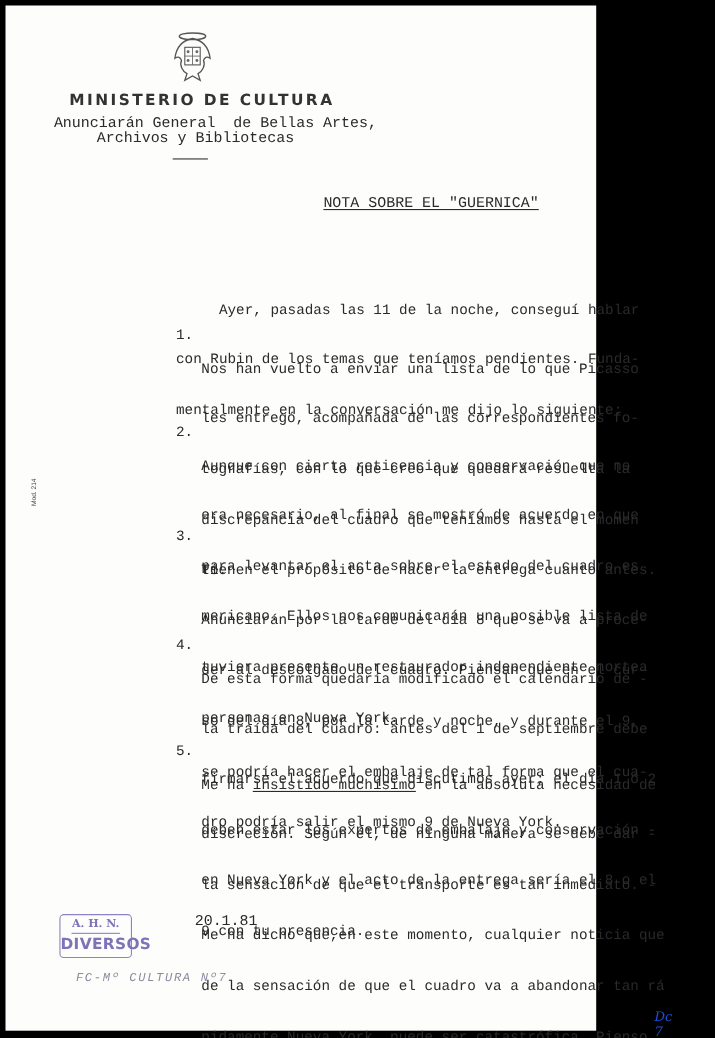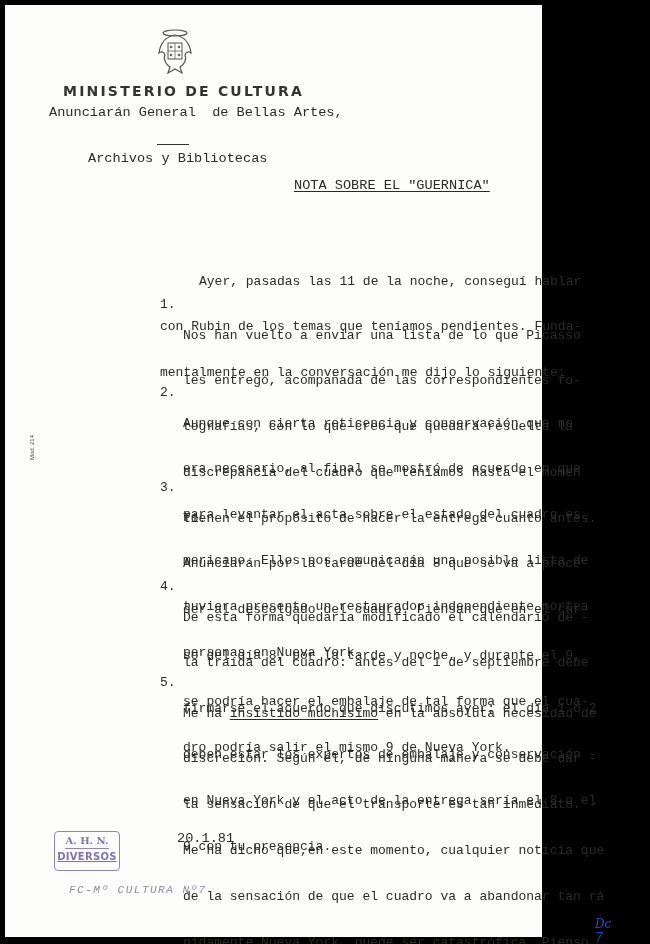--- a/index.html
+++ b/index.html
@@ -10,21 +10,21 @@
     font-family:"Liberation Mono", "DejaVu Sans Mono", monospace;
     color:#2a2a2a;
   }
   .crest { position:absolute; left:149px; top:22px; width:42px; height:48px; }
   .ministry {
     position:absolute; left:58px; top:78px;
     font-family:"DejaVu Sans", "Liberation Sans", sans-serif;
     font-size:14px; letter-spacing:2.2px; font-weight:bold; color:#333;
   }
   .dg-line1 { position:absolute; left:44px; top:100px; font-size:13.6px; white-space:pre; }
-  .dg-line2 { position:absolute; left:83px; top:114px; font-size:13.6px; white-space:pre;margin-top:32px; }
+  .dg-line2 { position:absolute; left:83px; top:114px; font-size:13.6px; white-space:pre; }
   .rule { position:absolute; left:152px; top:139px; width:32px; height:1px; background:#333; }
   .title {
     position:absolute; left:289px; top:173px; font-size:13.6px;
     text-decoration:underline; text-underline-offset:2px;
   }
   .para { position:absolute; font-size:13px; line-height:15.3px; white-space:pre; }
   .intro { left:155px; top:238px; }
   .item { left:155px; white-space:pre; }
   .item .num { position:absolute; left:0; top:0; }
   .item .body { position:absolute; left:23px; top:0; }
@@ -35,21 +35,21 @@
     font-family:"Liberation Sans", sans-serif; font-size:6px; color:#444;
     transform:rotate(-90deg); transform-origin:left top; white-space:nowrap;
   }
   .stamp {
     position:absolute; left:49px; top:826px; width:64px; height:38px;
     border:1.5px solid #8d84c4; border-radius:4px;
     color:#7d74b8; font-family:"DejaVu Serif", serif; text-align:center;
   }
   .stamp .top { font-size:10px; font-weight:bold; margin-top:3px; }
   .stamp .sep { width:44px; height:1px; background:#8d84c4; margin:2px auto; }
-  .stamp .bottom { font-family:"DejaVu Sans", sans-serif; font-size:10px; font-weight:bold; letter-spacing:0.3px;text-decoration:underline; }
+  .stamp .bottom { font-family:"DejaVu Sans", sans-serif; font-size:14px; font-weight:bold; letter-spacing:0.3px; }
   .handwritten {
     position:absolute; left:64px; top:879px;
     font-family:Liberation Mono, monospace; font-size:11px; color:#8d8aa0;
     letter-spacing:1.5px; font-style:italic;
   }
   .doc-mark {
     position:absolute; left:590px; top:912px;
     font-family:"DejaVu Serif", serif; font-size:12px; color:#1d4ed8; font-style:italic;
   }
 </style>

